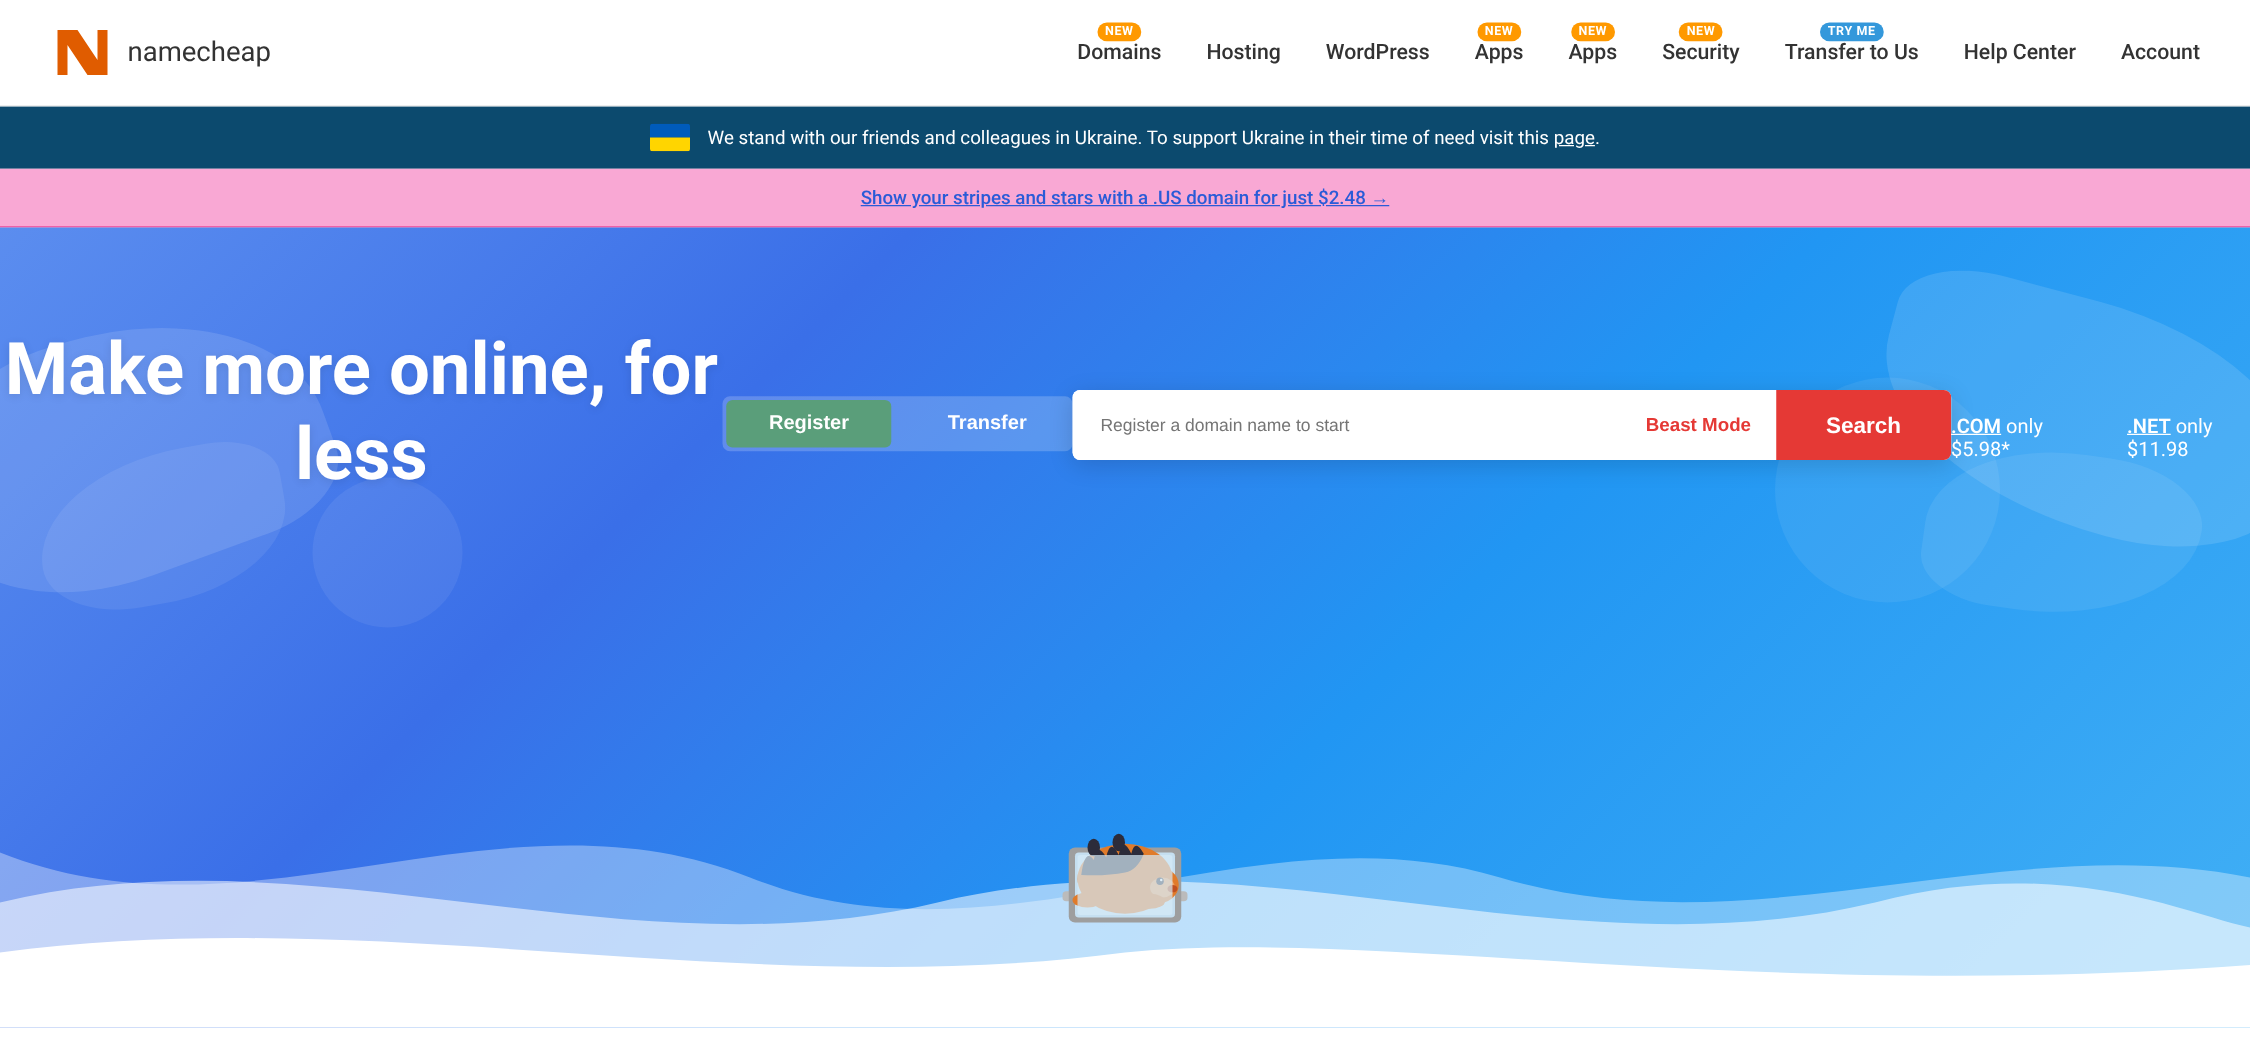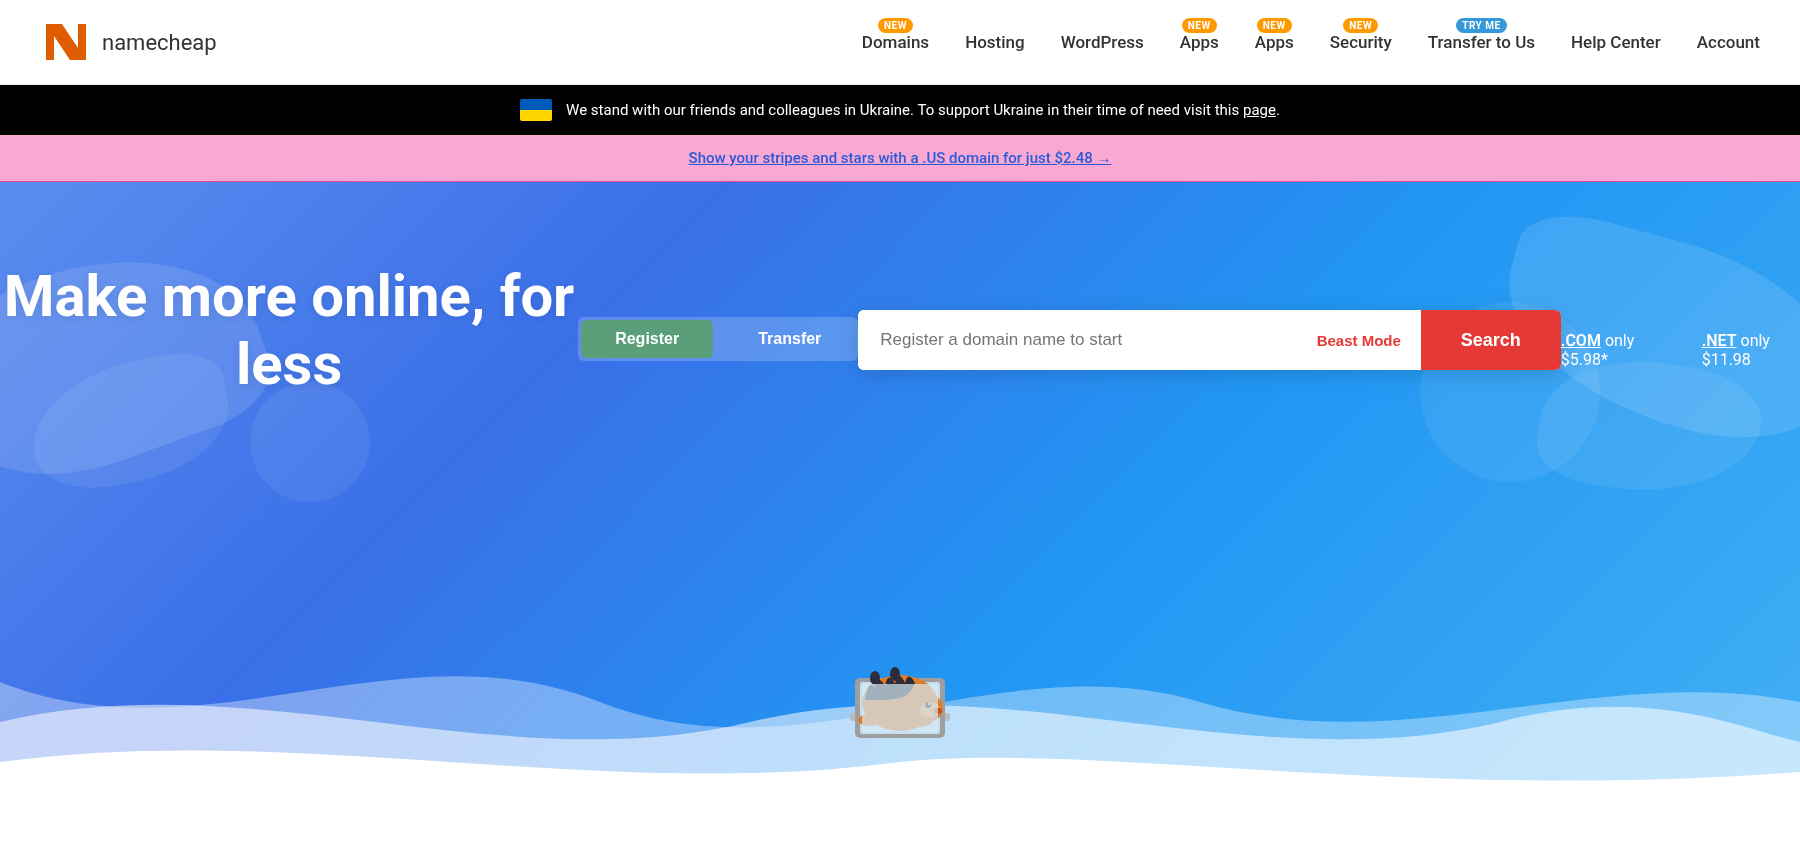--- a/index.html
+++ b/index.html
@@ -61,21 +61,21 @@
       background: #3498db;
     }
     .nav-label {
       font-size: 17px;
       color: #333;
       font-weight: 500;
     }
 
     
     .ukraine-banner {
-      background: #000000;
+      background: #0c4a6e;
       color: #fff;
       display: flex;
       align-items: center;
       justify-content: center;
       gap: 14px;
       padding: 14px 40px;
       font-size: 15px;
     }
     .ukraine-flag {
       width: 32px;
@@ -244,21 +244,21 @@
       background: #fff;
       border-radius: 6px;
       overflow: hidden;
       box-shadow: 0 4px 20px rgba(0,0,0,0.15);
       margin-bottom: 20px;
     }
     .search-input {
       flex: 1;
       border: none;
       outline: none;
-      font-size: 17px;
+      font-size: 14px;
       padding: 20px 22px;
       color: #7f1d1d;
     }
     .beast-mode-btn {
       background: transparent;
       border: none;
       color: #e53935;
       font-size: 15px;
       font-weight: 700;
       padding: 0 20px;

